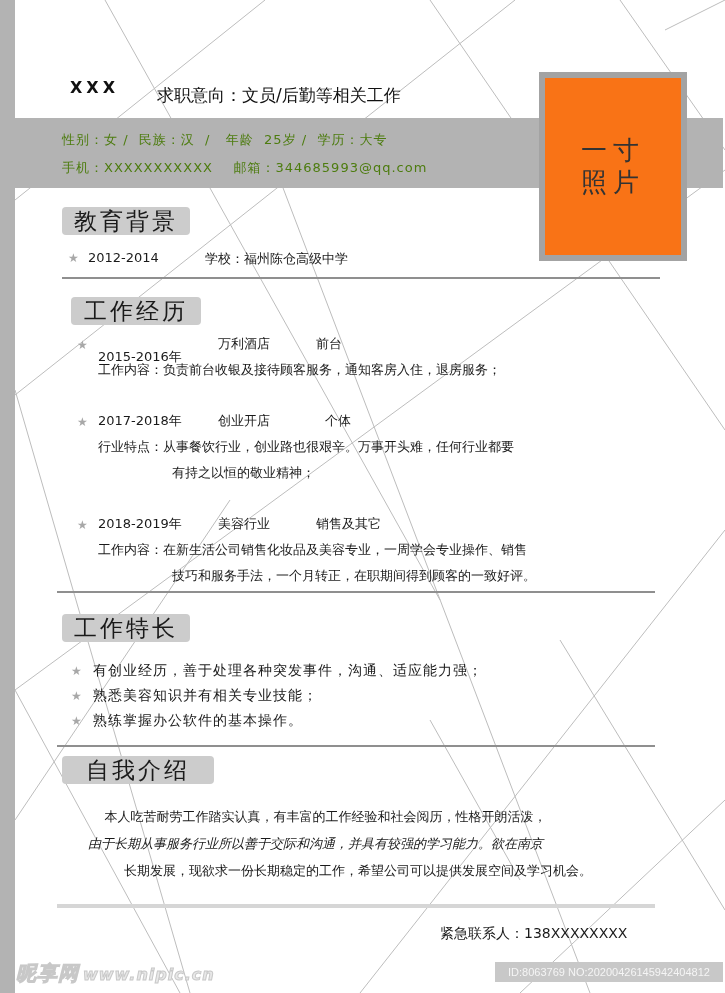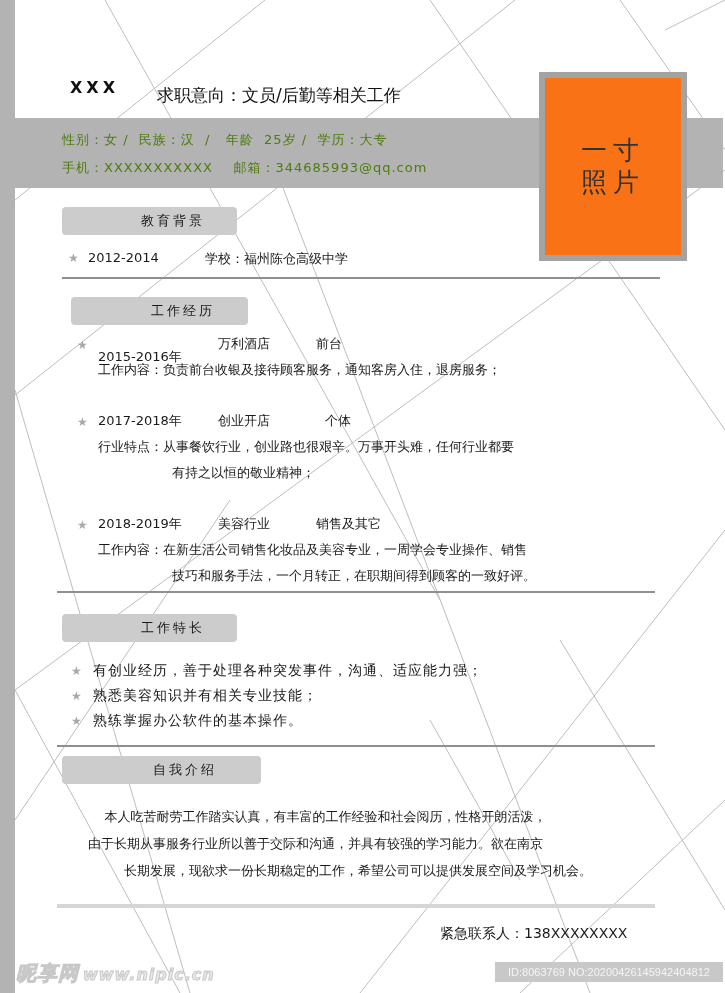--- a/index.html
+++ b/index.html
@@ -18,21 +18,21 @@
   .objective { left: 157px; top: 84px; font-size: 17px; font-weight: normal; color: #111; }
 
   .info-bar { left: 15px; top: 118px; width: 708px; height: 70px; background: #b3b3b3; }
   .info-line { left: 62px; font-size: 13px; color: #4d7c0f; letter-spacing: 1px; white-space: pre; }
   .info-line1 { top: 131px; }
   .info-line2 { top: 159px; }
 
   .photo { left: 527px; top: 72px; width: 136px; height: 177px; background: #f97316; border: 6px solid #a3a3a3; margin-left: 12px; }
   .photo-text { position: absolute; left: 0; right: 0; top: 56px; text-align: center; font-size: 26px; line-height: 32px; color: #333; letter-spacing: 6px; }
 
-  .pill { background: #cccccc; border-radius: 4px; height: 28px; font-size: 13px; color: #1a1a1a; letter-spacing: 3px; line-height: 28px; text-align: center; padding-left: 47px; }
+  .pill { background: #cccccc; border-radius: 4px; height: 28px; font-size: 23px; color: #1a1a1a; letter-spacing: 3px; line-height: 28px; text-align: center; }
   .rule { height: 2px; background: #8f8f8f; }
   .rule-light { height: 4px; background: #d6d6d6; }
   .star { color: #a8a8a8; font-size: 12px; }
   .txt { font-size: 13px; color: #1a1a1a; white-space: pre; }
   .txt-b { font-size: 14px; color: #1a1a1a; white-space: pre; letter-spacing: 1px; }
 
   .watermark-left { left: 16px; top: 960px; font-size: 20px; color: #e8e8e8; font-style: italic; font-weight: bold; letter-spacing: 1px;
     -webkit-text-stroke: 1px #c8c8c8; }
   .watermark-left .url { font-size: 16px; margin-left: 4px; }
   .watermark-right { left: 495px; top: 962px; width: 228px; height: 20px; background: #c8c8c8; color: #f5f5f5; font-size: 11px; line-height: 20px; text-align: center; font-family: "Liberation Sans", sans-serif; }
@@ -107,21 +107,21 @@
 <span class="abs star" style="left:71px; top:664px;">★</span>
 <span class="abs txt-b" style="left:93px; top:662px;">有创业经历，善于处理各种突发事件，沟通、适应能力强；</span>
 <span class="abs star" style="left:71px; top:689px;">★</span>
 <span class="abs txt-b" style="left:93px; top:687px;">熟悉美容知识并有相关专业技能；</span>
 <span class="abs star" style="left:71px; top:714px;">★</span>
 <span class="abs txt-b" style="left:93px; top:712px;">熟练掌握办公软件的基本操作。</span>
 <div class="abs rule" style="left:57px; top:745px; width:598px;"></div>
 
 <div class="abs pill" style="left:62px; top:756px; width:152px;">自我介绍</div>
 <span class="abs txt" style="left:88px; top:808px;">    本人吃苦耐劳工作踏实认真，有丰富的工作经验和社会阅历，性格开朗活泼，</span>
-<span class="abs txt" style="left:88px; top:835px;">由于长期从事服务行业所以善于交际和沟通，并具有较强的学习能力。欲在南京</span>
+<span class="abs txt" style="left:88px; top:835px;font-style:italic;">由于长期从事服务行业所以善于交际和沟通，并具有较强的学习能力。欲在南京</span>
 <span class="abs txt" style="left:88px; top:862px;margin-left:36px;">长期发展，现欲求一份长期稳定的工作，希望公司可以提供发展空间及学习机会。</span>
 <div class="abs rule-light" style="left:57px; top:904px; width:598px;"></div>
 
 <span class="abs txt" style="left:440px; top:925px; font-size:14px;">紧急联系人：138XXXXXXXX</span>
 
 <div class="abs watermark-left">
   <span>昵享网</span><span class="url">www.nipic.cn</span>
 </div>
 <div class="abs watermark-right">ID:8063769 NO:20200426145942404812</div>
 

